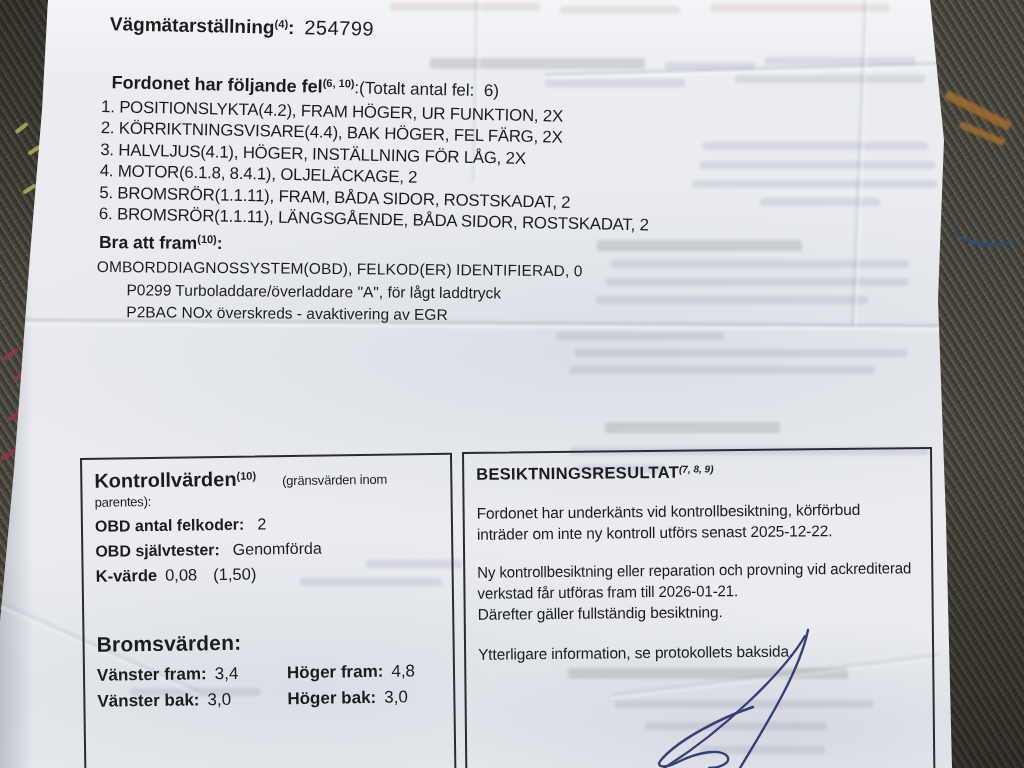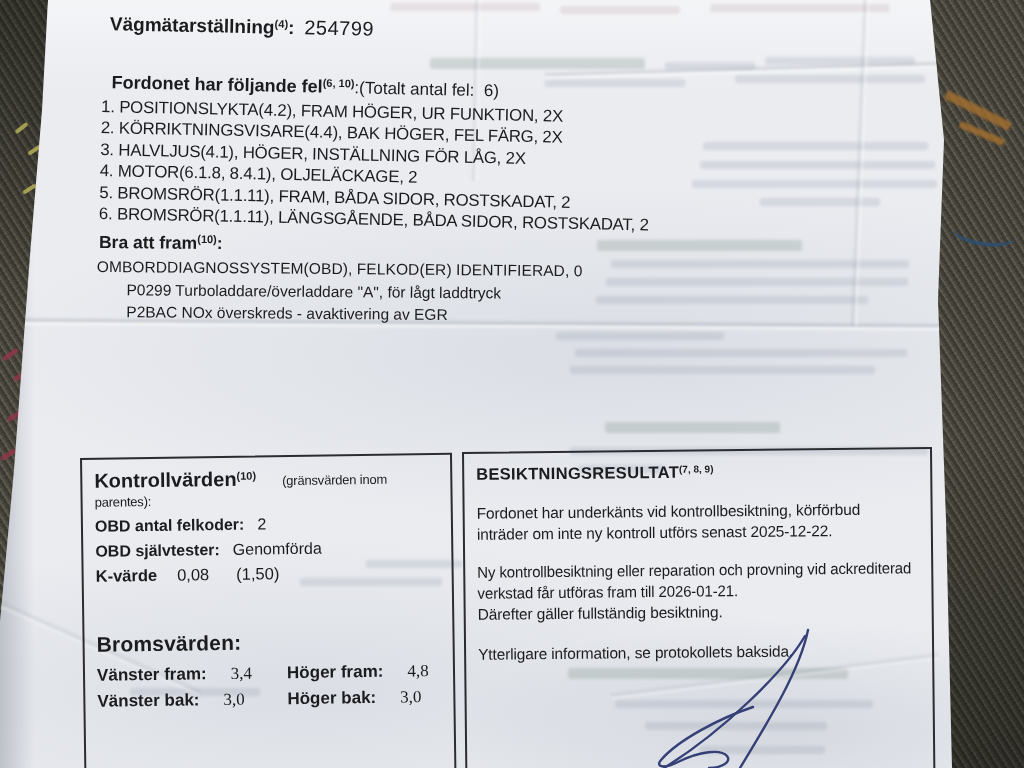--- a/index.html
+++ b/index.html
@@ -65,30 +65,30 @@
   .vbox{position:absolute;border:2px solid #2b2c30;}
   #control-box{left:80px;top:458px;width:372px;height:400px;transform:rotate(-.8deg);
                transform-origin:0 0;padding:10px 12px;box-sizing:border-box;}
   .cb-head{font-size:20px;font-weight:bold;}
   .cb-note{font-size:13px;font-weight:normal;margin-left:26px;letter-spacing:-.2px;}
   .cb-row{margin-top:7px;font-size:16px;}
   .cb-row .l{font-weight:bold;}
   .cb-row .v{margin-left:13px;}
   .k-row{margin-top:6px;font-size:16.5px;}
   .k-row .l{font-weight:bold;}
-  .k-row .v{margin-left:20px;}
-  .k-row .lim{margin-left:27px;}
+  .k-row .v{margin-left:8px;}
+  .k-row .lim{margin-left:16px;}
   .brakes-head{margin-top:47px;font-size:21px;font-weight:bold;letter-spacing:.2px;}
   .brake-grid{margin-top:9px;display:grid;grid-template-columns:190px 1fr;row-gap:6px;font-size:17px;}
   .brake-grid .l{font-weight:bold;}
-  .brake-grid .v{margin-left:24px;font-family:Liberation Serif, serif;}
+  .brake-grid .v{margin-left:8px;}
   #result-box{left:462px;top:452px;width:470px;height:400px;transform:rotate(-.6deg);
               transform-origin:0 0;padding:11px 6px 0 12px;box-sizing:border-box;}
   .rb-head{font-size:16.5px;font-weight:bold;letter-spacing:.3px;}
-  .rb-head .sup{font-size:10px;vertical-align:5px;}
+  .rb-head .sup{font-size:10px;vertical-align:5px;font-style:italic;}
   .rb-p{font-size:15.5px;line-height:21px;letter-spacing:-.15px;white-space:pre-line;margin:0;}
   .rb-p1{margin-top:19px;}
   .rb-p2{margin-top:17px;transform:scaleX(.97);transform-origin:0 0;}
   .rb-p3{margin-top:0;}
   .rb-p4{margin-top:19px;}
   #signature{position:absolute;left:560px;top:600px;z-index:3;}
 </style>
 </head>
 <body>
 

